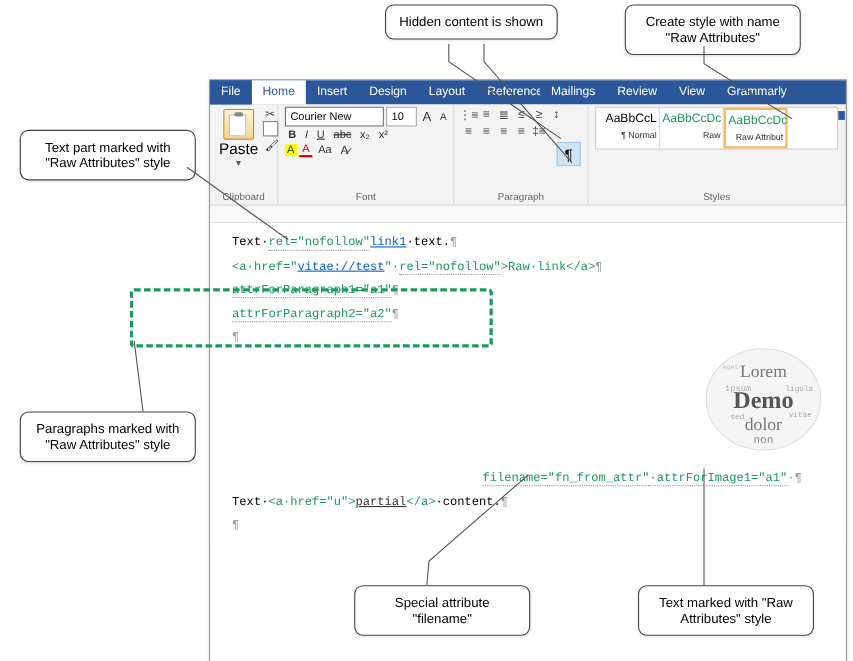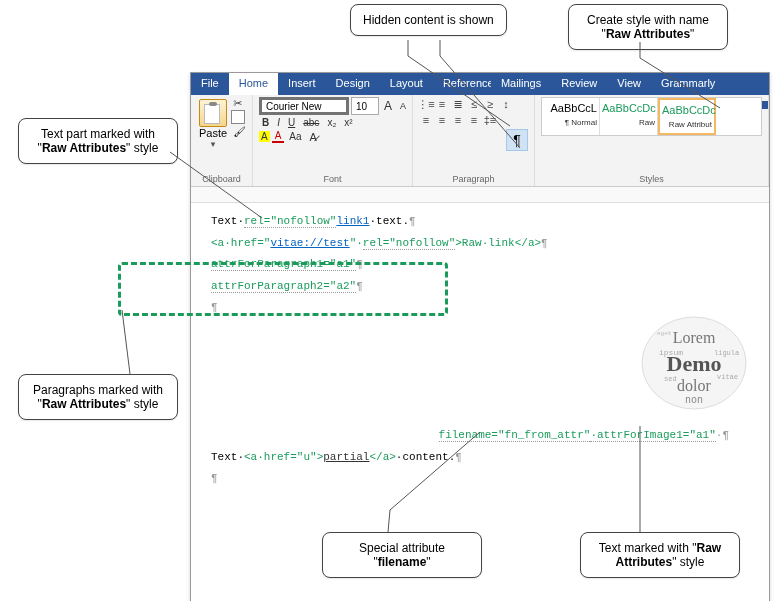--- a/index.html
+++ b/index.html
@@ -22,21 +22,21 @@
   .paste-icon::after { content: ""; position: absolute; top: 4px; left: 4px; width: 14px; height: 18px; background: #fff; border: 1px solid #bbb; }
   .paste-icon::before { content: ""; position: absolute; top: 2px; left: 9px; width: 8px; height: 4px; background: #888; border-radius: 2px; z-index:2; }
   .clip-icons { display: flex; flex-direction: column; gap:2px; margin-left:4px; }
   .cut-icon::before { content:"✂"; font-size:11px; color:#444; }
   .copy-icon { width:12px; height:12px; border:1px solid #888; position:relative; }
   .copy-icon::after { content:""; position:absolute; top:-3px; left:-3px; width:12px; height:12px; border:1px solid #888; background:#fff; }
   .fmt-icon::before { content:"🖌"; font-size:10px; }
   
   .font-group { width: 160px; }
   .font-row { display: flex; gap: 2px; align-items: center; margin-bottom: 2px; }
-  .font-name { border: 3px solid #737373; background: #fff; padding: 1px 4px; font-size: 10px; width: 90px; height:18px; }
+  .font-name { border: 1px solid #737373; background: #fff; padding: 1px 4px; font-size: 10px; width: 90px; height:18px; }
   .font-size { border: 1px solid #aaa; background: #fff; padding: 1px 4px; font-size: 10px; width: 28px; height:18px; }
   .f-btn { padding: 0 3px; font-size: 10px; color: #333; }
   .underline { text-decoration: underline; }
   .strike { text-decoration: line-through; }
   
   .para-group { width: 122px; }
   .p-btn { width:14px; height:14px; display:inline-flex; align-items:center; justify-content:center; font-size:11px; color:#444; }
   .pilcrow-btn { border: 1px solid #a8c6e8; background: #d0e3f5; width:22px; height:22px; font-size:14px; display:flex; align-items:center; justify-content:center; }
   
   .styles-group { flex: 1; display: flex; flex-direction: column; }
@@ -53,21 +53,21 @@
   .hlink { color: #0563c1; text-decoration: underline; }
   .raw-attr { color: #1a9b5b; }
   .dotted { border-bottom: 1px dotted #999; }
   .pilcrow { color: #999; }
   
   .img-placeholder { position: absolute; right: 20px; top: 110px; width: 110px; height: 100px; display:flex; align-items:center; justify-content:flex-end; }
   
   .dash-box { position: absolute; border: 3px dashed #1a9b5b; width: 330px; height: 54px; border-radius: 4px; }
   
   .callout { position: absolute; background: #fff; border: 1px solid #444; border-radius: 8px; padding: 8px 12px; font-size: 12px; text-align: center; box-shadow: 0 1px 2px rgba(0,0,0,0.1); max-width: 160px; }
-  .callout b { font-weight: bold; }
+  .callout b { font-weight: normal; }
   
   svg.anno { position: absolute; top: 0; left: 0; width: 775px; height: 601px; pointer-events: none; }
   
   .mini-btn { font-size:9px; color:#555; }
 </style>
 </head>
 <body>
 
 <div class="word-window">
   <div class="tabs">
@@ -83,21 +83,21 @@
     <div class="tab">Grammarly</div>
     <div class="tab tell">Tell me</div>
   </div>
 
   <div class="ribbon">
 
     <div class="group clipboard-group">
       <div style="display:flex;">
         <div class="paste-btn">
           <div class="paste-icon"></div>
-          <span style="font-size:11px;">Paste</span>
+          <span style="font-size:14px;">Paste</span>
           <span class="mini-btn">▾</span>
         </div>
         <div class="clip-icons">
           <span class="cut-icon"></span>
           <span class="copy-icon"></span>
           <span class="fmt-icon"></span>
         </div>
       </div>
       <div class="group-label">Clipboard</div>
     </div>

